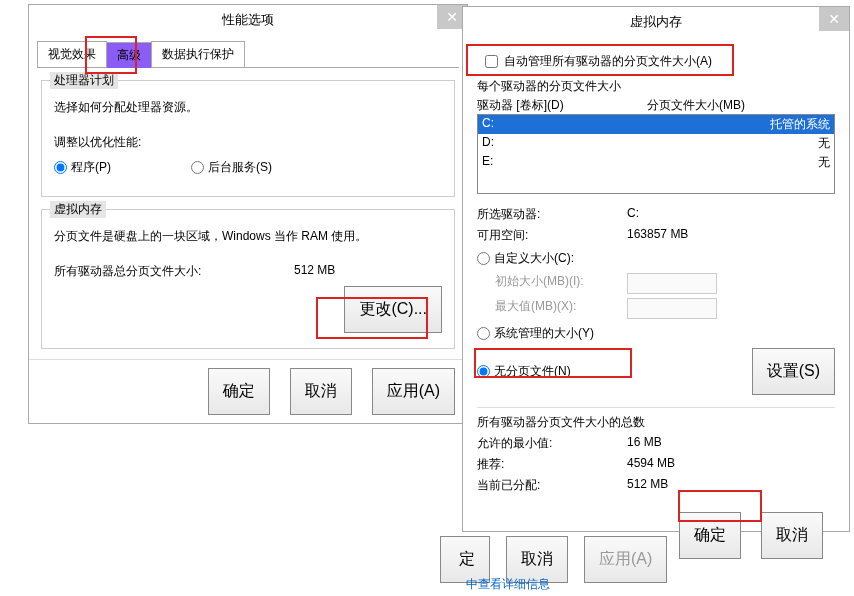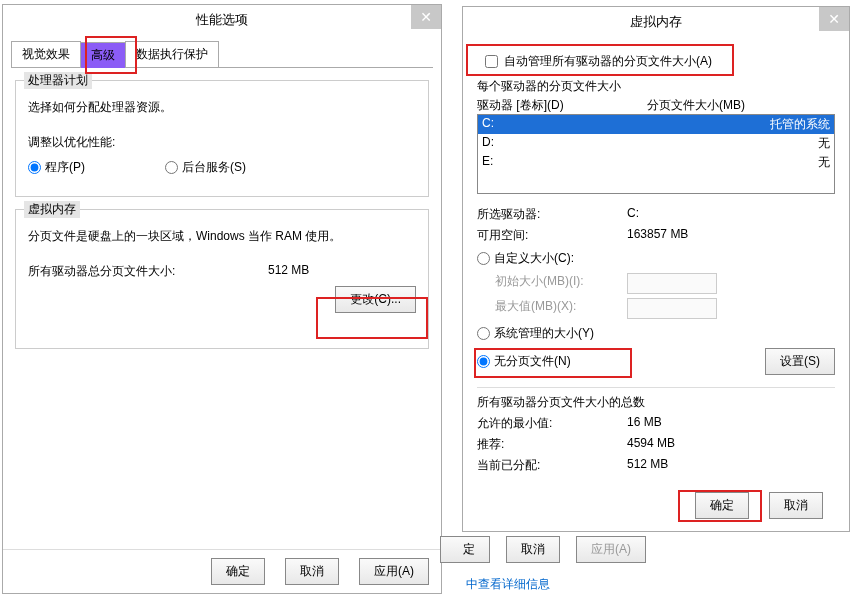--- a/index.html
+++ b/index.html
@@ -74,25 +74,25 @@
   top: -9px;
   left: 8px;
   background: #e5e5e5;
   padding: 0 4px;
 }
 .row { margin: 6px 0; }
 .radio-row { display: flex; gap: 80px; margin: 8px 0; }
 .radio-item { display: flex; align-items: center; gap: 4px; }
 .btn {
   display: inline-block;
-  padding: 4px 14px;
+  padding: 12px 14px;
   border: 1px solid #888;
   background: linear-gradient(#fafafa,#e8e8e8);
   cursor: pointer;
-  font-size: 12px;
+  font-size: 16px;
 }
 .btn-row {
   display: flex;
   gap: 20px;
   justify-content: flex-end;
   padding: 8px 12px;
 }
 .listbox {
   border: 1px solid #888;
   height: 80px;
@@ -129,21 +129,21 @@
 }
 </style>
 </head>
 <body>
 
 <div class="top-right-icons">
   <div>─</div>
   <div>□</div>
 </div>
 
-<div class="dialog" style="left:2px; top:4px; width:440px; height:590px;">
+<div class="dialog" style="left:28px; top:4px; width:440px; height:420px;">
   <div class="titlebar">
     <span class="title">性能选项</span>
     <div class="close-btn">✕</div>
   </div>
 
   <div class="tabs">
     <div class="tab">视觉效果</div>
     <div class="tab active">高级</div>
     <div class="tab">数据执行保护</div>
   </div>

